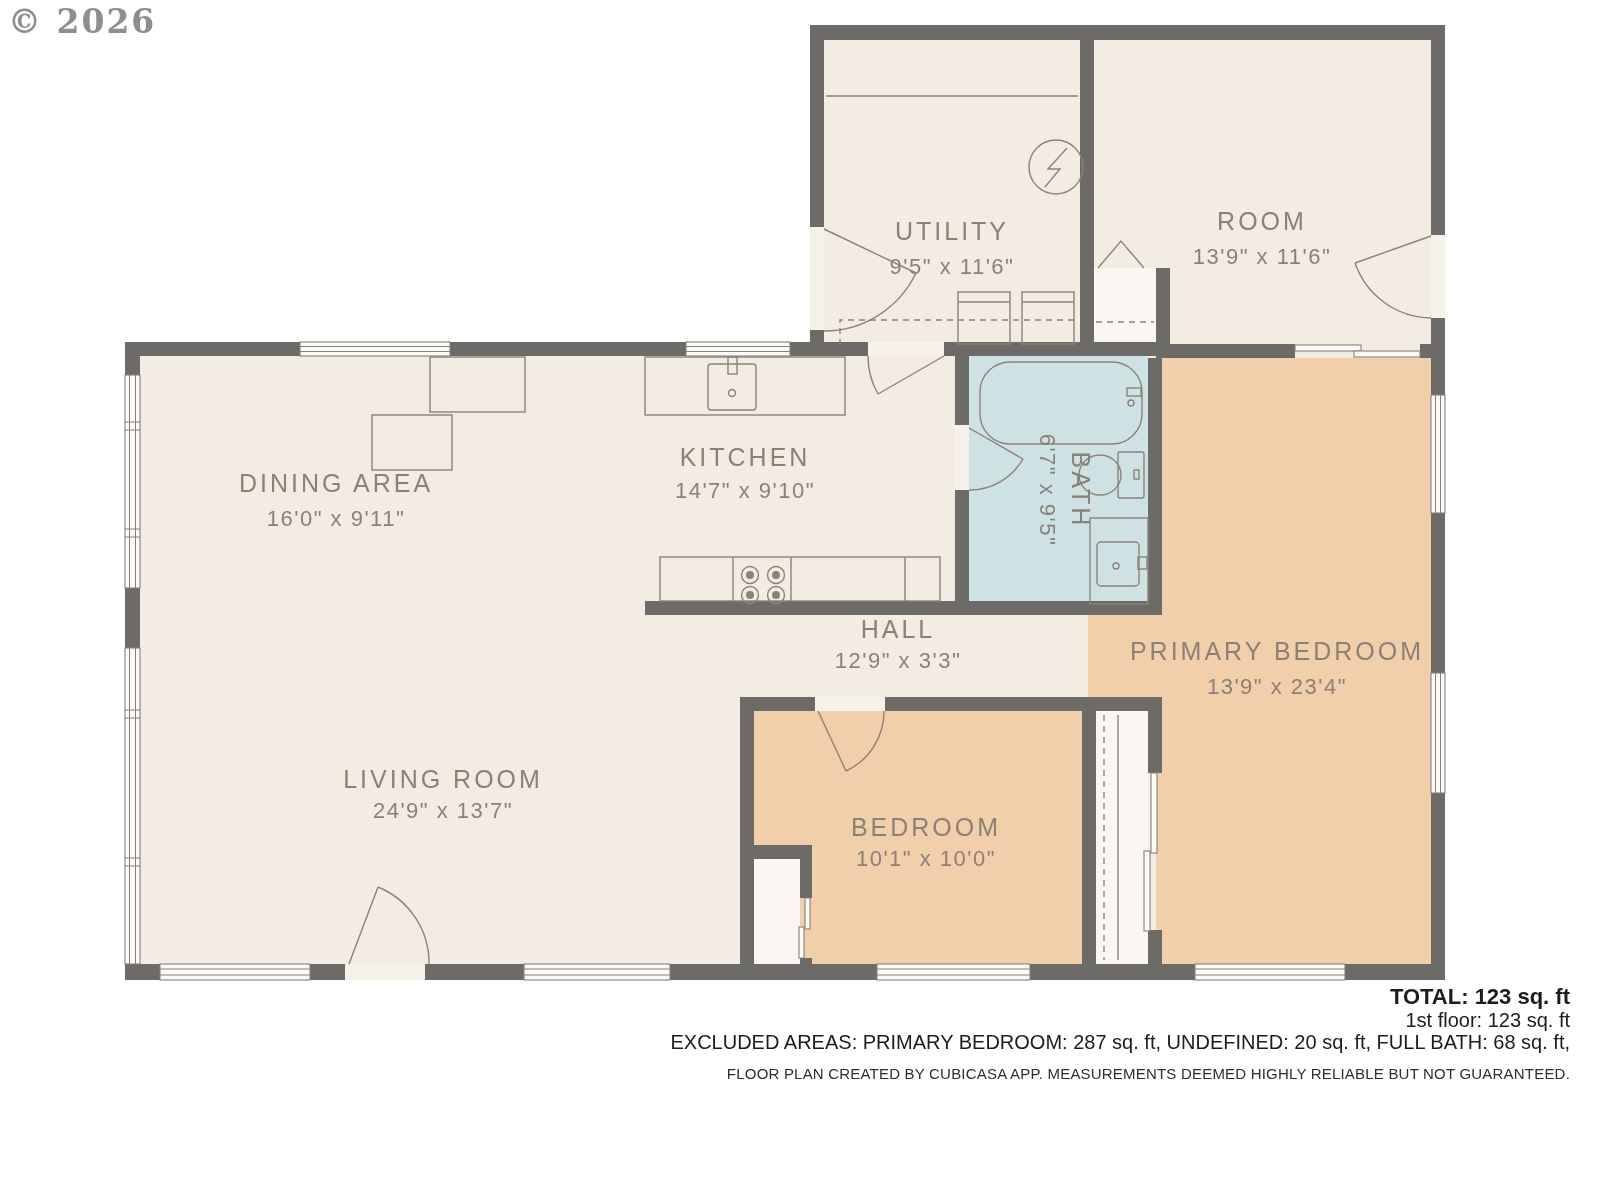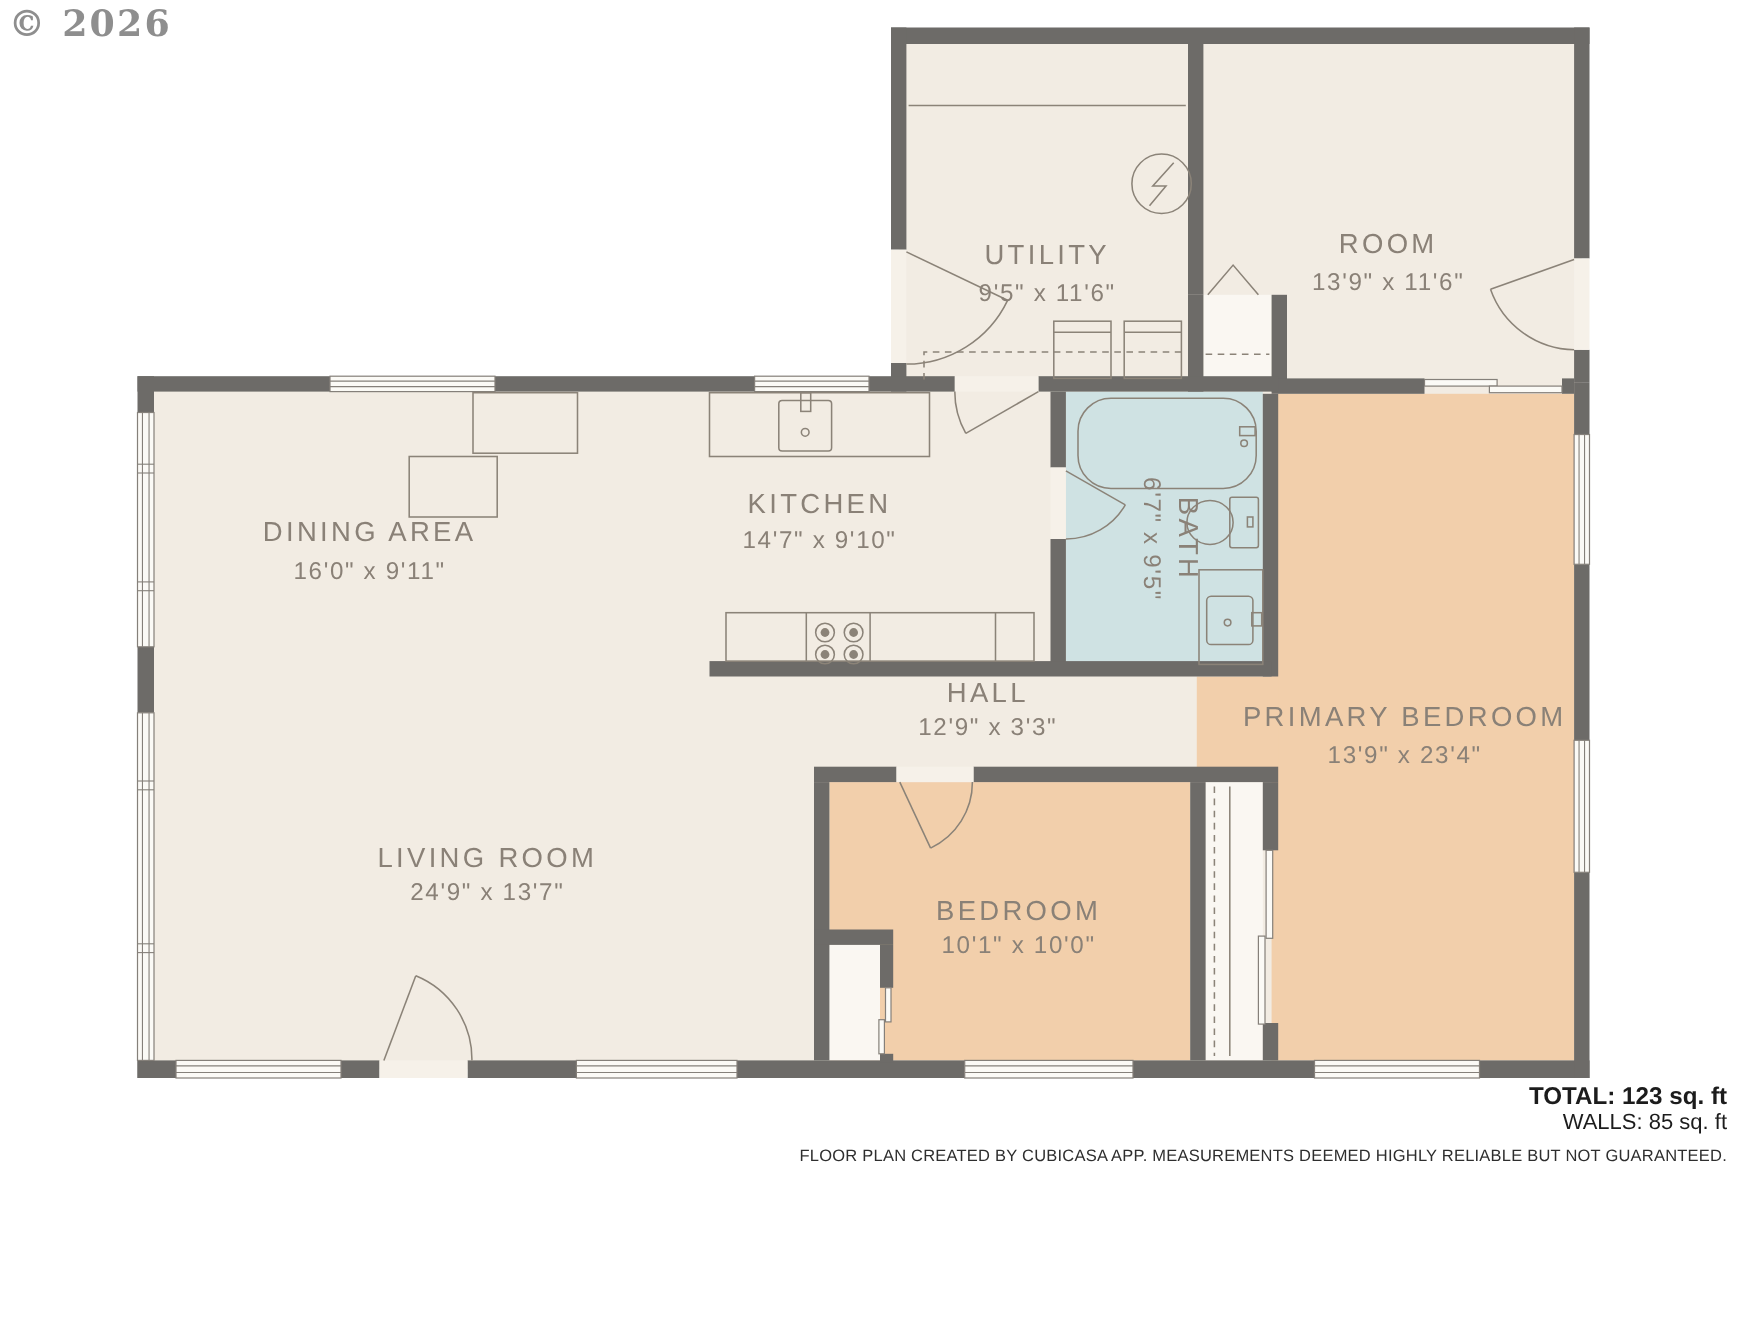--- a/index.html
+++ b/index.html
@@ -315,17 +315,18 @@
       <text class="roomname" x="926" y="836" text-anchor="middle">BEDROOM</text>
       <text class="roomdims" x="926" y="866" text-anchor="middle">10'1" x 10'0"</text>
 
       <text class="roomname" x="1277" y="660" text-anchor="middle">PRIMARY BEDROOM</text>
       <text class="roomdims" x="1277" y="694" text-anchor="middle">13'9" x 23'4"</text>
     </g>
   </svg>
 
   <div class="footer">
     <div class="f-total">TOTAL: 123 sq. ft</div>
-    <div>WALLS: 85 sq. ft</div>
+    <div>1st floor: 123 sq. ft</div>
+    <div>EXCLUDED AREAS: PRIMARY BEDROOM: 287 sq. ft, UNDEFINED: 20 sq. ft, FULL BATH: 68 sq. ft,</div>
     <div class="f-disclaimer">FLOOR PLAN CREATED BY CUBICASA APP. MEASUREMENTS DEEMED HIGHLY RELIABLE BUT NOT GUARANTEED.</div>
   </div>
 
 </div>
 
 </body></html>

